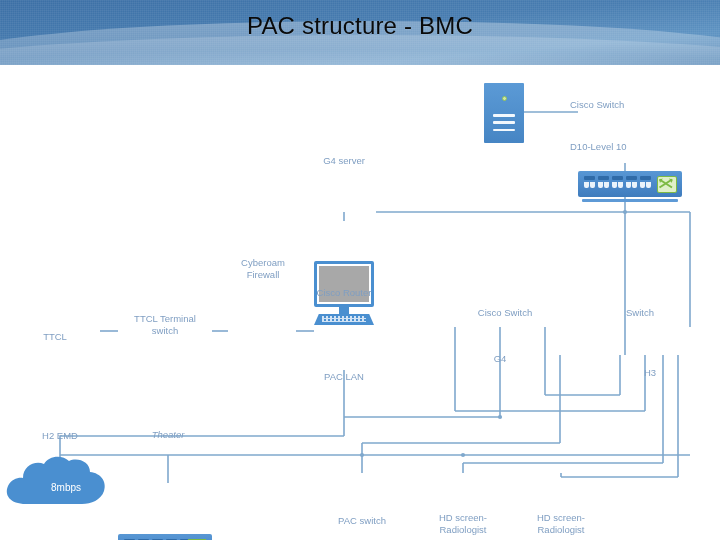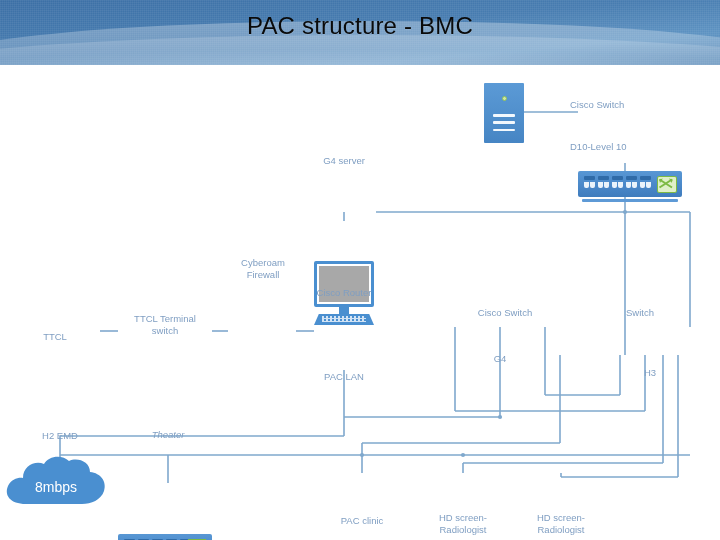--- a/index.html
+++ b/index.html
@@ -116,23 +116,23 @@
     border-radius:50%;background:#cfe8a8;border:1px solid #8fc05a;box-sizing:border-box;
   }
   .srv .slot{
     position:absolute;left:22%;width:56%;height:2.5px;background:#f2f8fd;border-radius:1px;
   }
 
   
   .cloud{position:relative;}
   .cloud svg{display:block;}
   .cloud .ct{
-    position:absolute;left:0;top:0;width:100%;height:100%;
+    position:absolute;left:10px;top:0;width:100%;height:100%;
     display:flex;align-items:center;justify-content:center;
-    color:#ffffff;font-size:14px;
+    color:#ffffff;font-size:10px;
   }
 </style>
 </head>
 <body>
 
 <div id="slide">
 
   <div id="banner">
     <div class="tex"></div>
     <div class="swoosh2"></div>
@@ -318,21 +318,21 @@
     <div class="lbl" style="left:478px;top:288px;width:44px;">G4</div>
 
     <div class="lbl" style="left:600px;top:242px;width:80px;">Switch</div>
 
     <div class="lbl" style="left:630px;top:294px;width:40px;margin-top:8px;">H3</div>
 
     <div class="lbl" style="left:10px;top:365px;width:100px;">H2 EMD</div>
 
     <div class="lbl" style="left:128px;top:364px;width:80px;font-style:italic;">Theater</div>
 
-    <div class="lbl" style="left:322px;top:450px;width:80px;">PAC clinic</div>
+    <div class="lbl" style="left:322px;top:450px;width:80px;">PAC switch</div>
 
     <div class="lbl" style="left:423px;top:447px;width:80px;">HD screen-
 Radiologist</div>
 
     <div class="lbl" style="left:521px;top:447px;width:80px;">HD screen-
 Radiologist</div>
 
   </div>
 </div>
 

